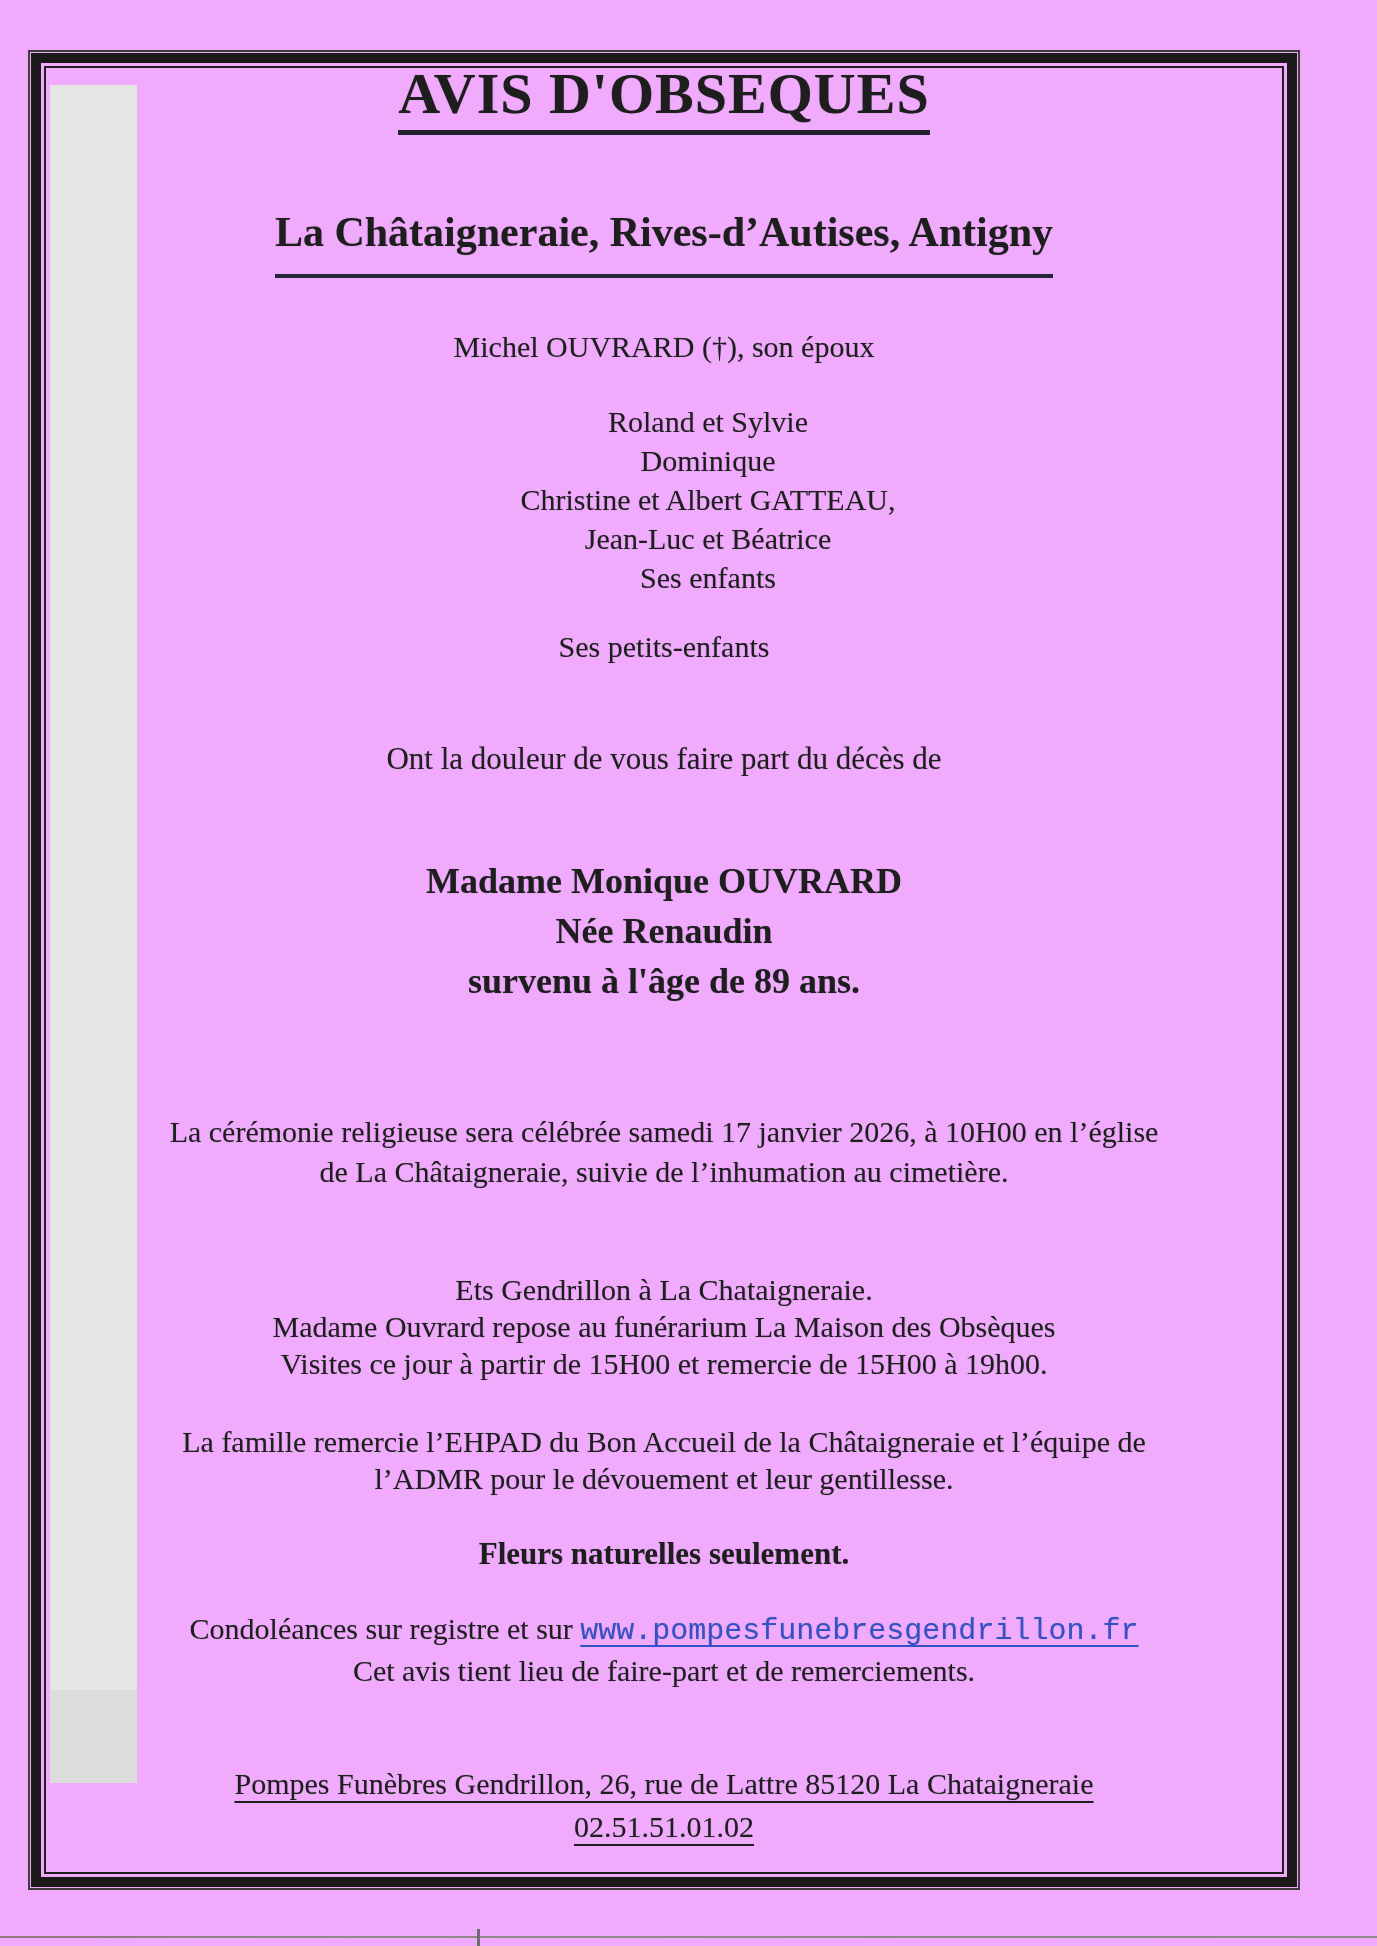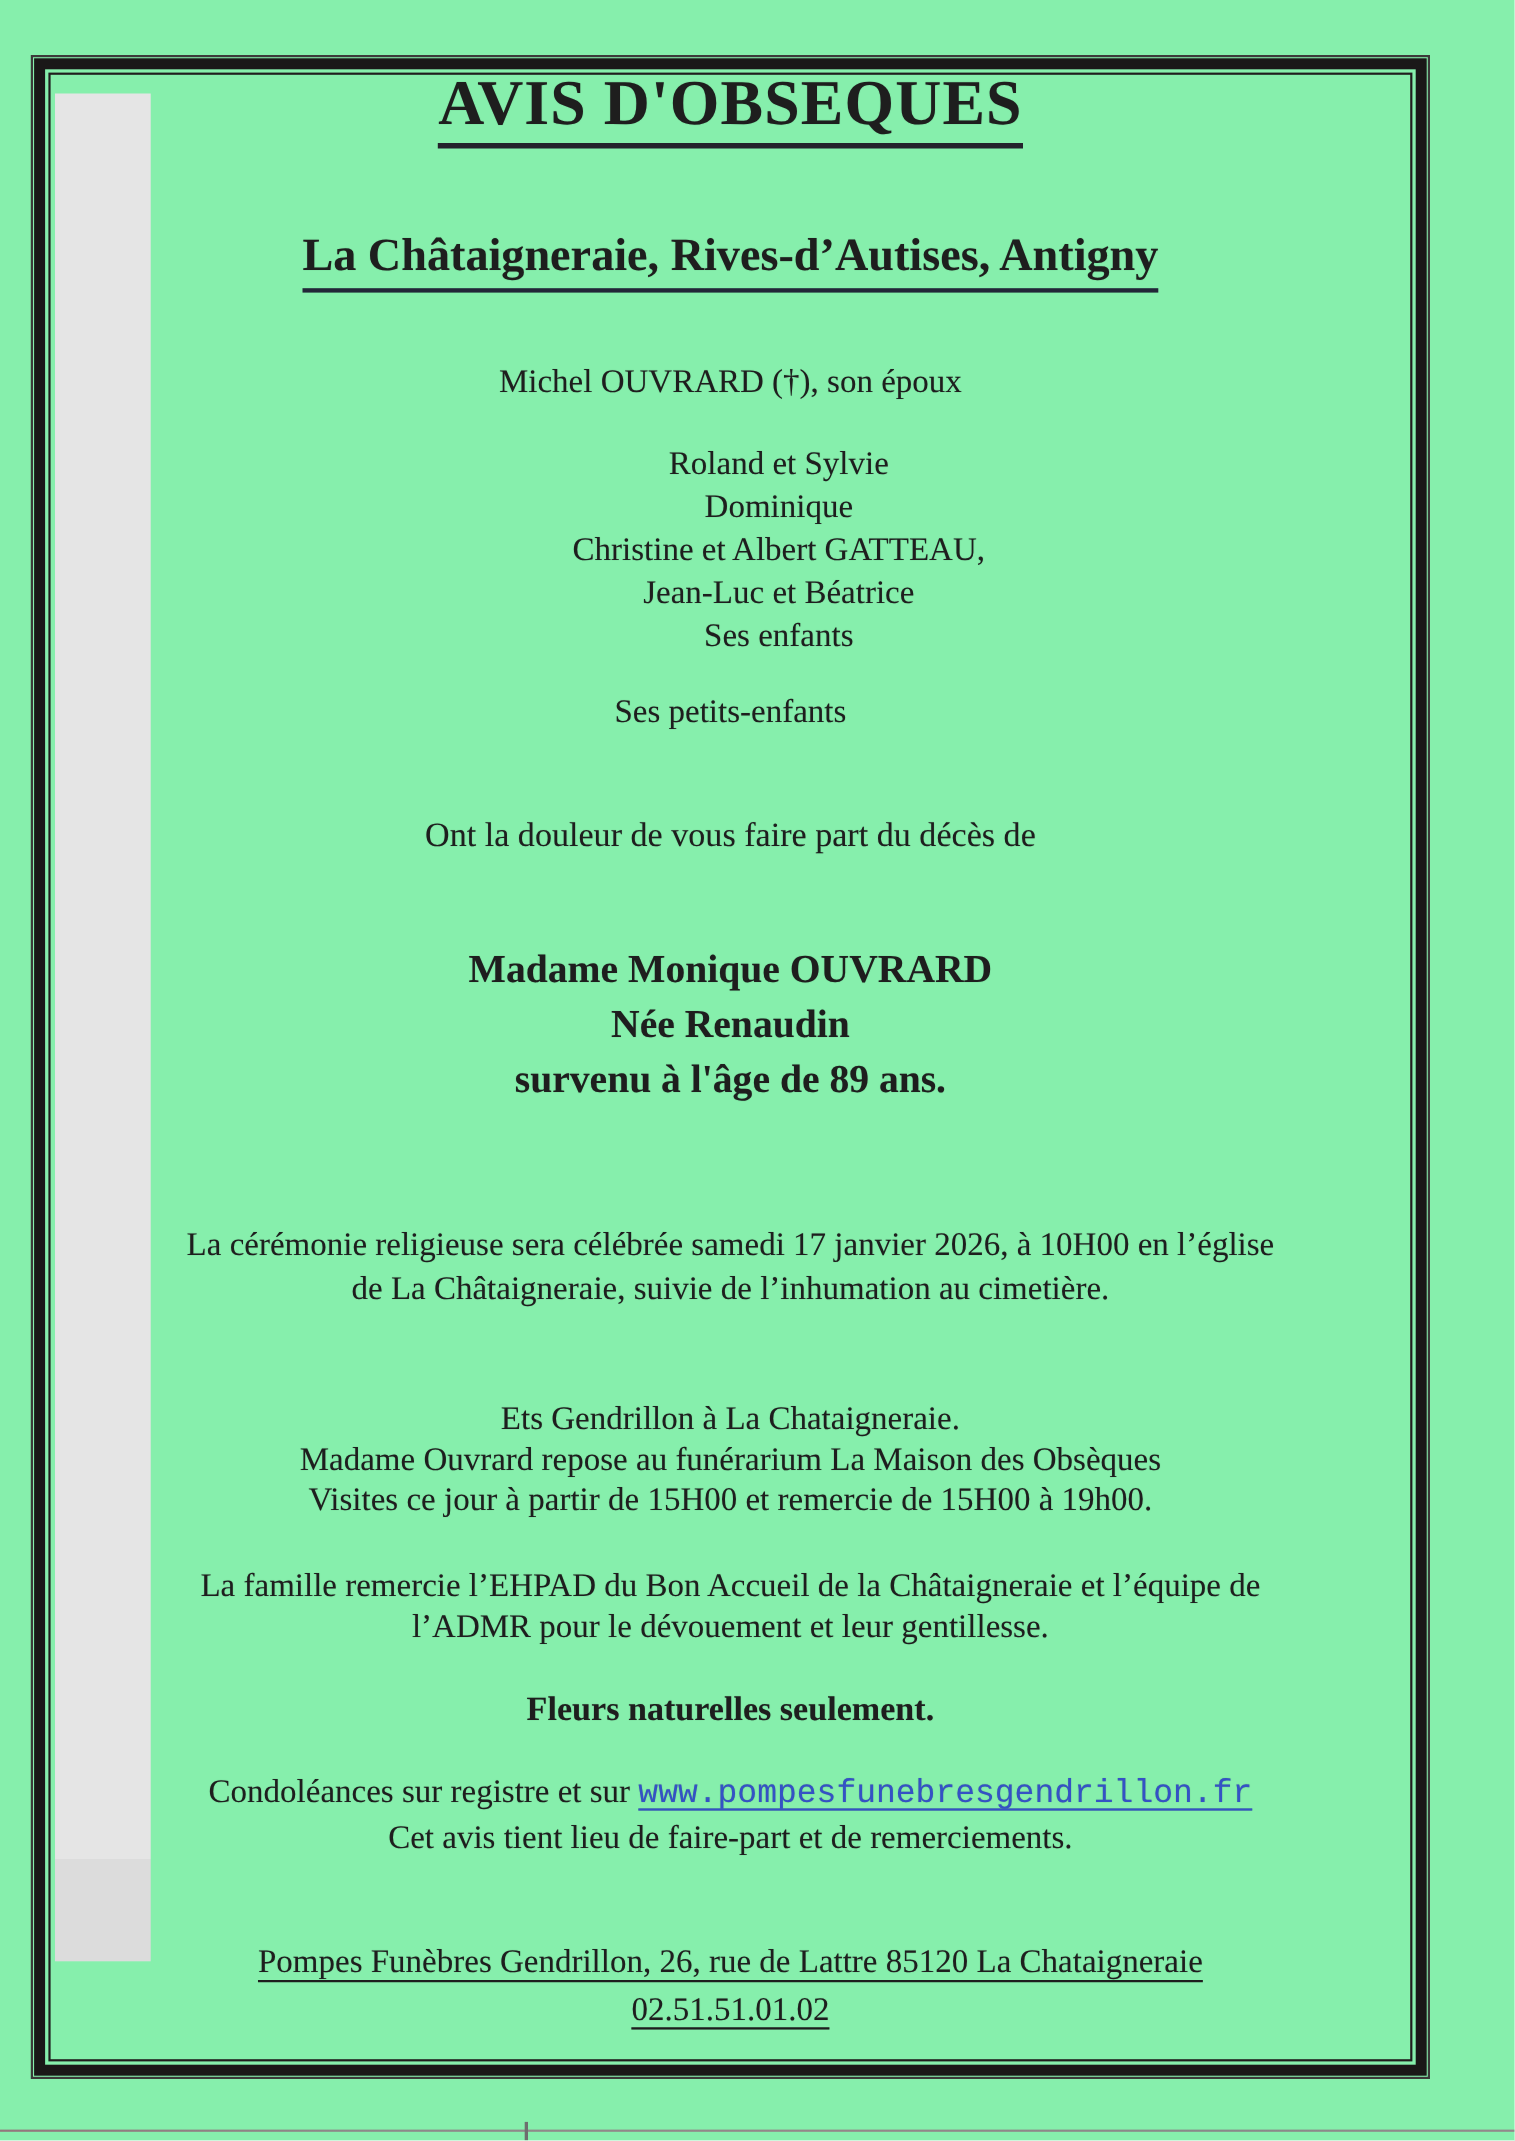--- a/index.html
+++ b/index.html
@@ -4,21 +4,21 @@
 <style>
   html, body {
     margin: 0;
     padding: 0;
     background: #ffffff;
   }
   .page {
     position: relative;
     width: 1377px;
     height: 1946px;
-    background: #86efac;
+    background: #f0abfc;
     overflow: hidden;
     font-family: "Liberation Serif", "DejaVu Serif", serif;
     color: #1e1e1e;
   }
 
   
   .frame {
     position: absolute;
     left: 28px;
     top: 50px;
@@ -67,21 +67,21 @@
 
   .title-block { top: 60px; font-size: 58px; font-weight: bold; letter-spacing: 1px; }
   .title-block .u {
     border-bottom: 5px solid #23222c;
     padding-bottom: 4px;
   }
 
   .subtitle-block { top: 208px; font-size: 42px; font-weight: bold; }
   .subtitle-block .u {
     border-bottom: 4px solid #222638;
-    padding-bottom: 7px;
+    padding-bottom: 19px;
   }
 
   .spouse-block { top: 330px; font-size: 30px; }
 
   .children-block { top: 402px; font-size: 30px; line-height: 39px; padding-left: 44px; }
 
   .grandchildren-block { top: 630px; font-size: 30px; }
 
   .announcement-block { top: 741px; font-size: 31px; }
 

